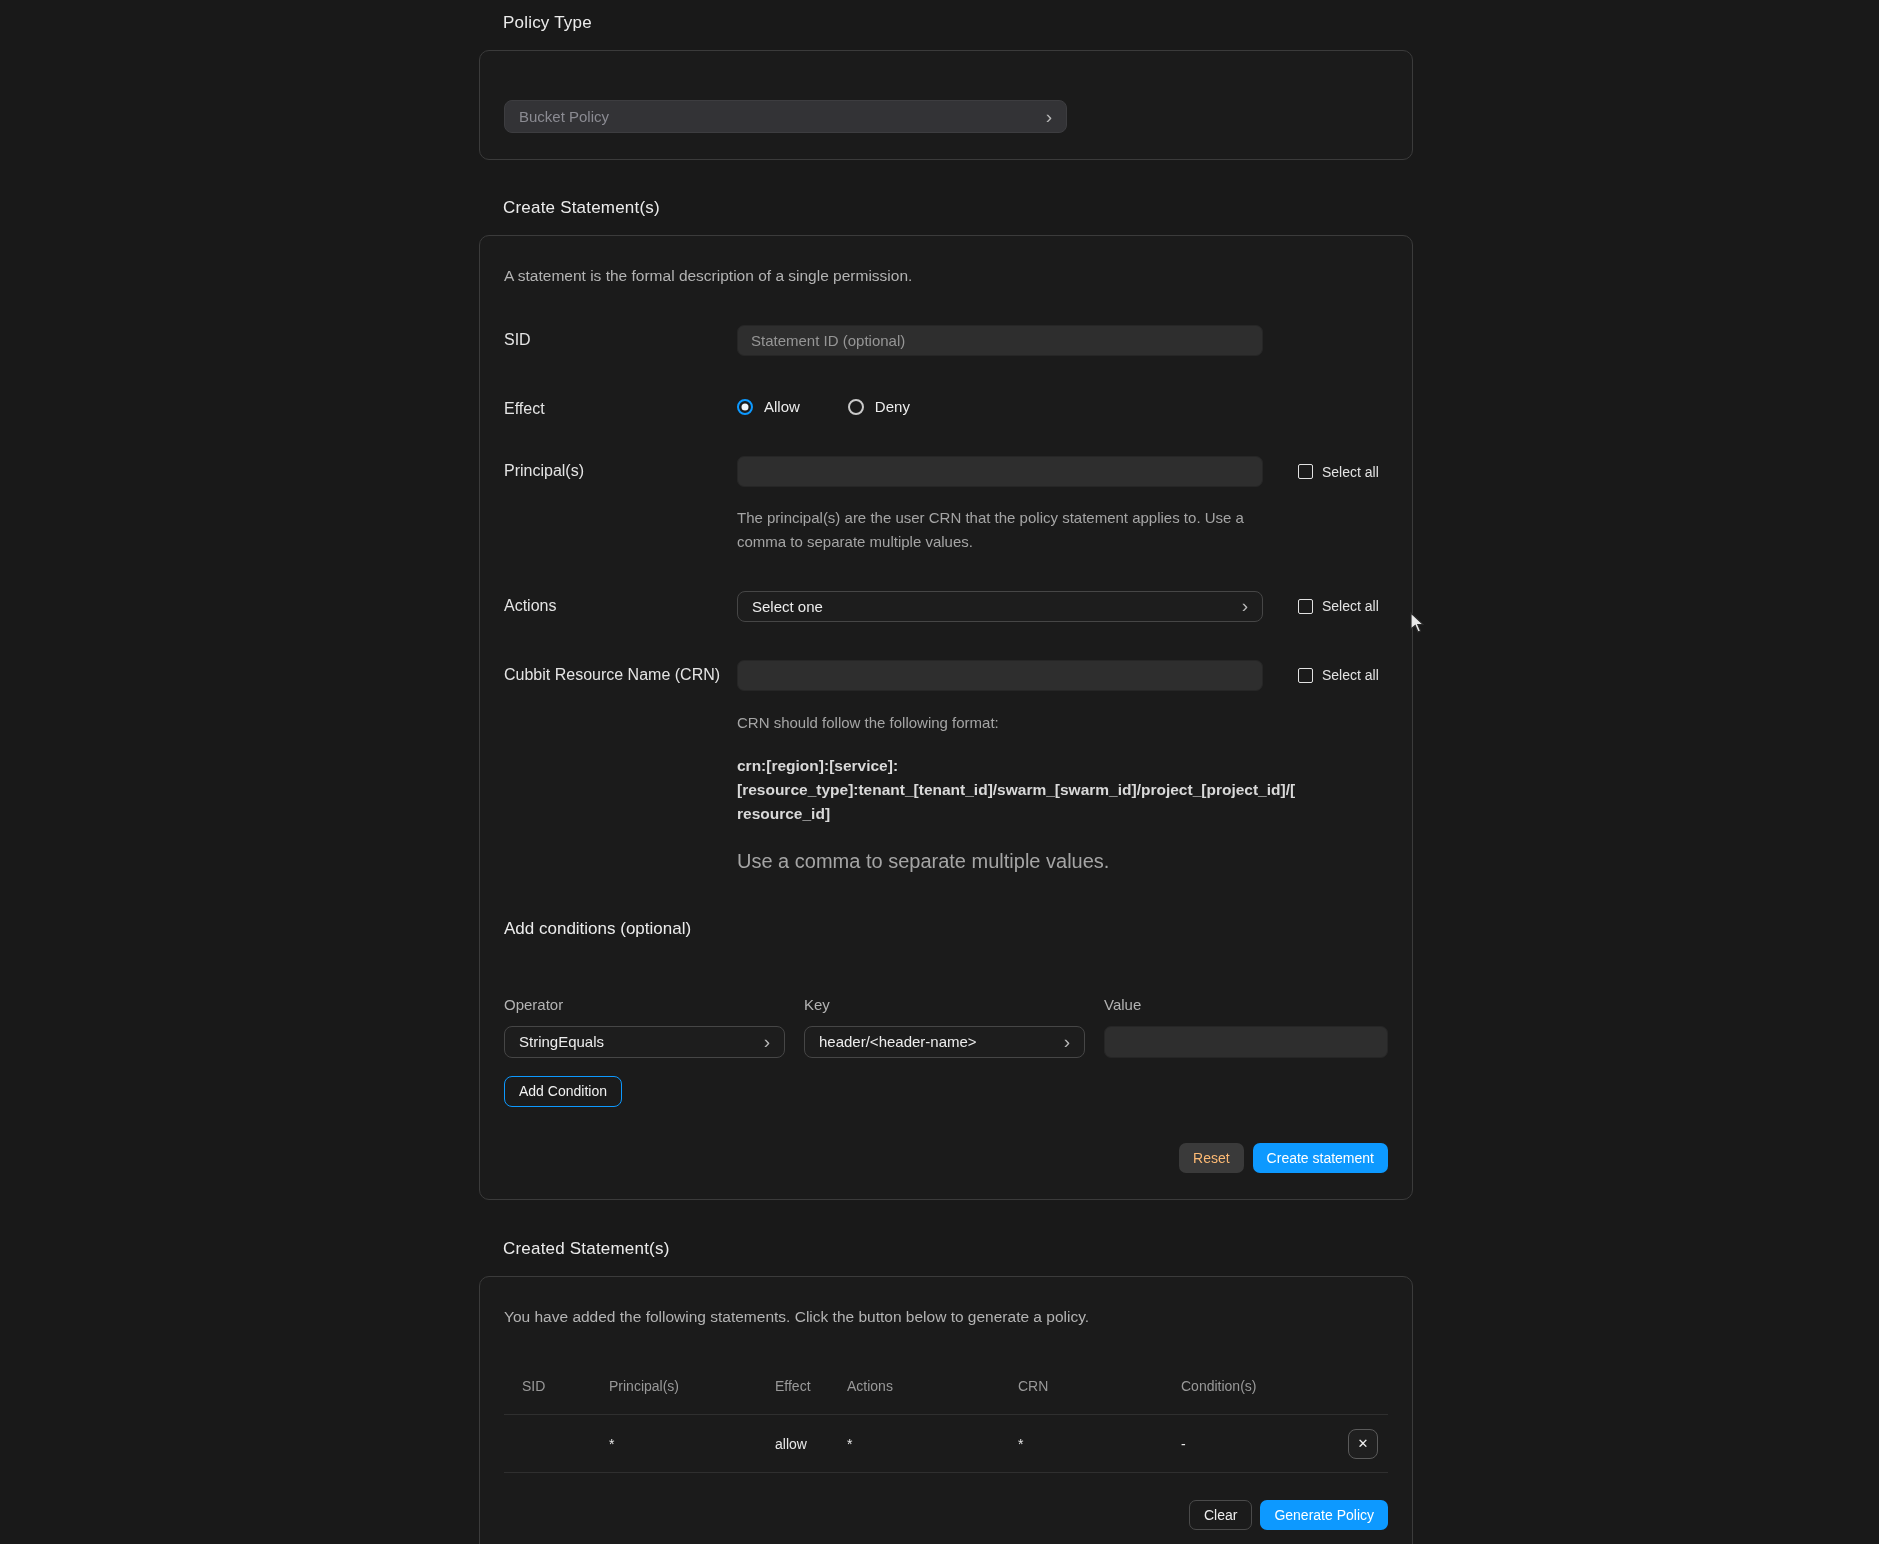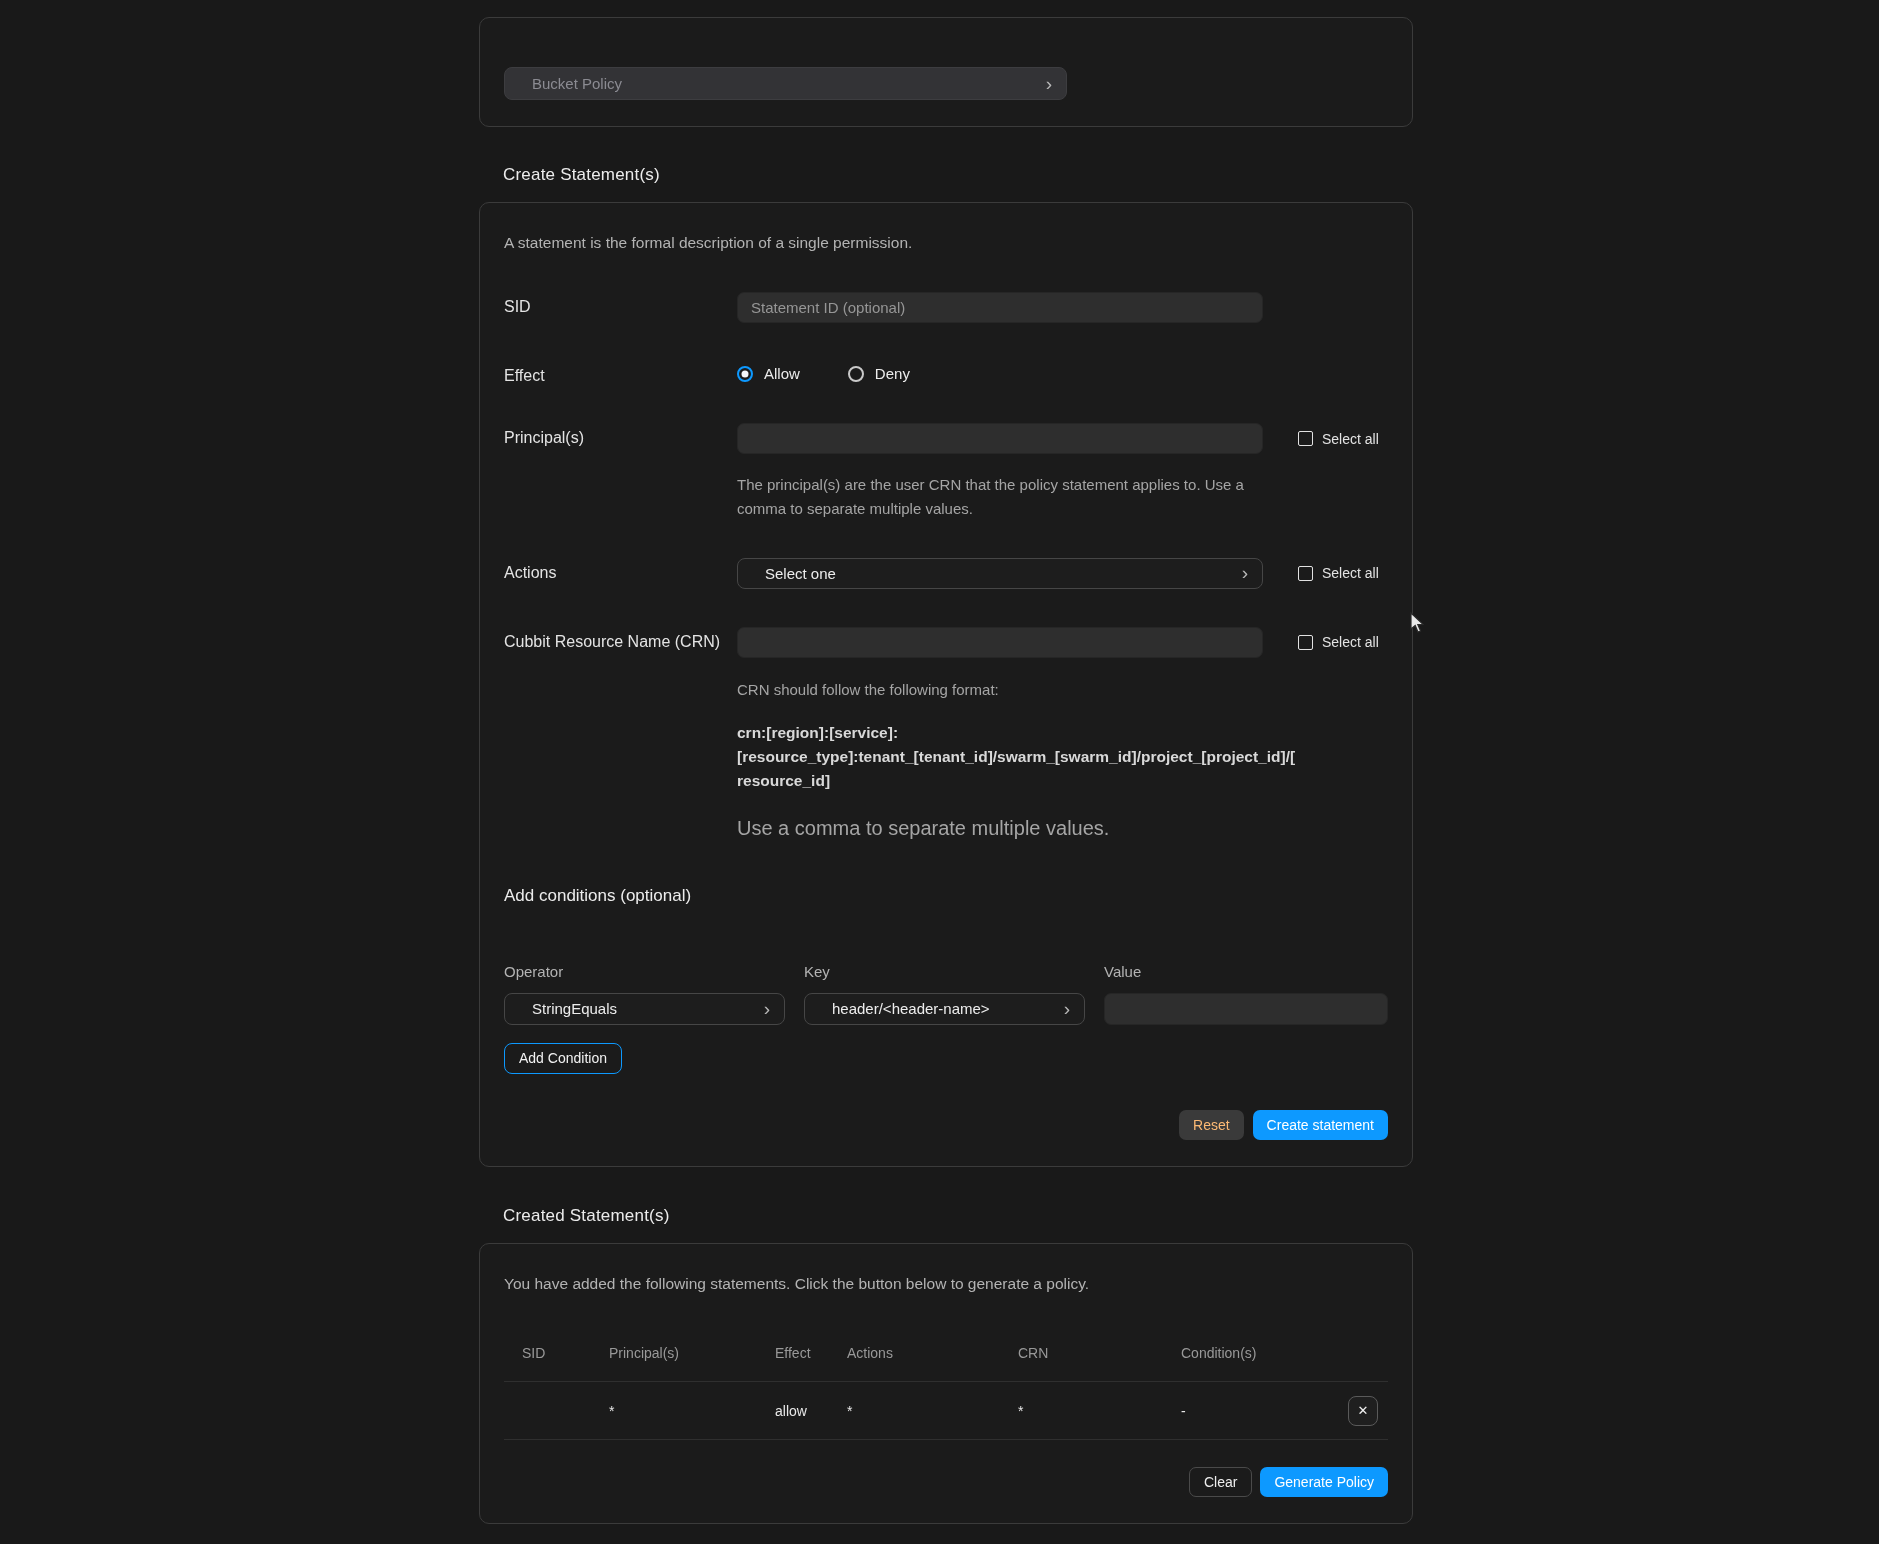--- a/index.html
+++ b/index.html
@@ -11,21 +11,21 @@
   .section-title { font-size:17px; font-weight:400; color:#ececec; margin-left:24px; letter-spacing:.2px; }
   .st-first { padding-top:13px; }
   .st-gap { margin-top:38px; }
 
   .card { margin-top:17px; background:#1b1b1b; border:1px solid #3b3b3b; border-radius:10px; padding:28px 24px 26px 24px; }
 
   .desc { font-size:15.5px; color:#b3b3b3; line-height:1.5; }
   .desc-narrow { max-width:575px; }
 
   
-  .select { position:relative; display:flex; align-items:center; height:33px; border-radius:8px; padding:0 34px 0 27px; cursor:pointer; }
+  .select { position:relative; display:flex; align-items:center; height:33px; border-radius:8px; padding:0 34px 0 14px; cursor:pointer; }
   .select-disabled { background:#333336; border:1px solid #3d3d40; color:#8b8b92; }
   .select-dark { background:#1d1d1d; border:1px solid #464646; color:#ededed; }
   .select .chev { position:absolute; right:14px; top:50%; transform:translateY(-54%); font-size:19px; color:#b9b9b9; line-height:1; }
   .select .sel-text { font-size:15px; }
   .policy-select { width:563px; margin-top:21px; }
 
   .text-input { width:526px; height:31px; background:#2e2e2e; border:1px solid #262626; border-radius:7px; padding:0 13px; font-size:15px; color:#e8e8e8; font-family:inherit; outline:none; }
   .text-input::placeholder { color:#969696; }
 
   
@@ -81,20 +81,21 @@
   .footer-row { display:flex; justify-content:flex-end; gap:8px; margin-top:27px; }
 
   .cursor { position:absolute; left:1410px; top:612px; width:17px; height:22px; pointer-events:none; }
 </style>
 </head>
 <body>
 
 <div class="page">
   <div class="content">
 
+    <div class="section-title st-first">Policy Type</div>
     <div class="card">
       <div class="select select-disabled policy-select">
         <span class="sel-text">Bucket Policy</span>
         <span class="chev">›</span>
       </div>
     </div>
 
     <div class="section-title st-gap">Create Statement(s)</div>
     <div class="card">
       <p class="desc">A statement is the formal description of a single permission.</p>

